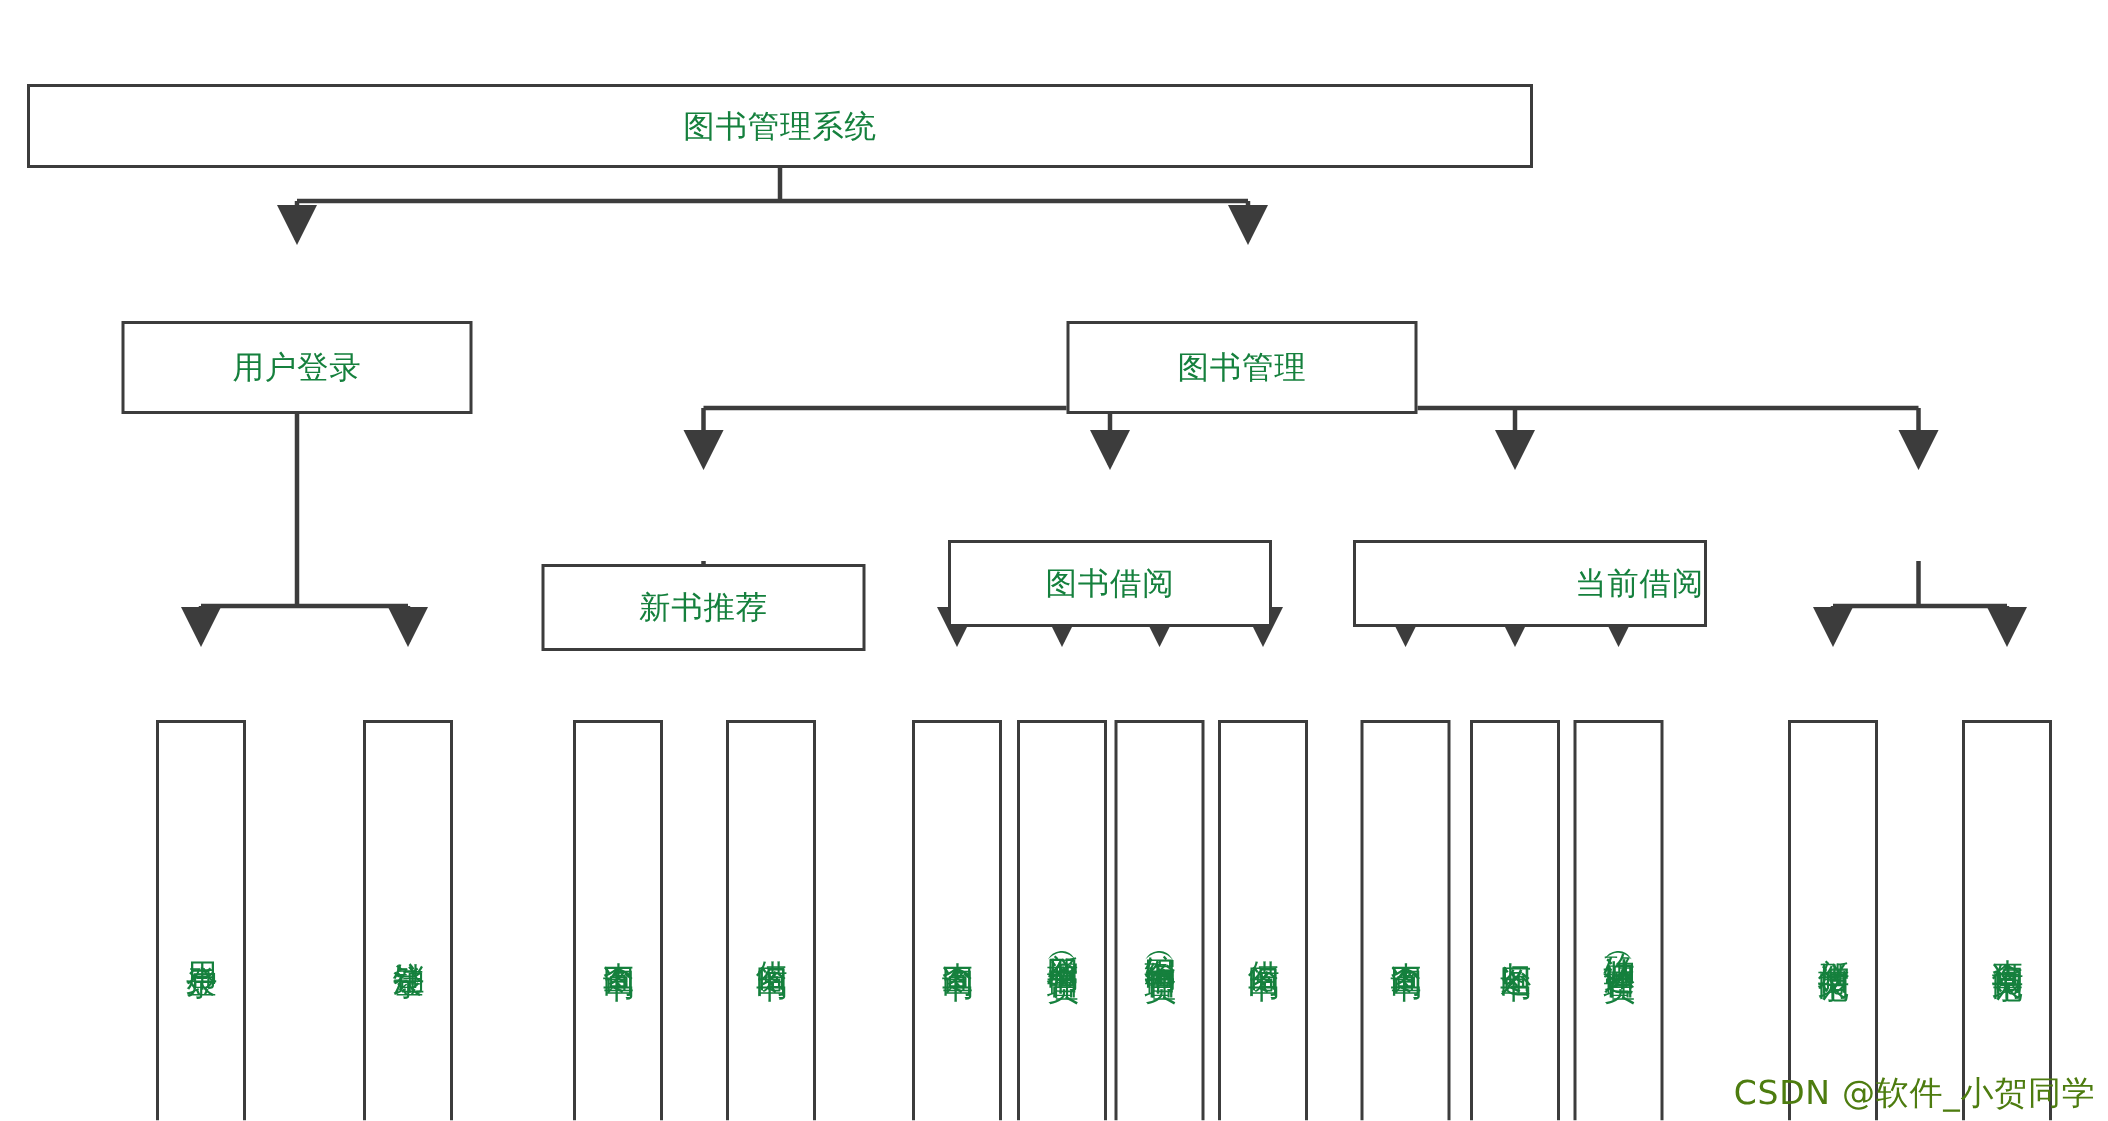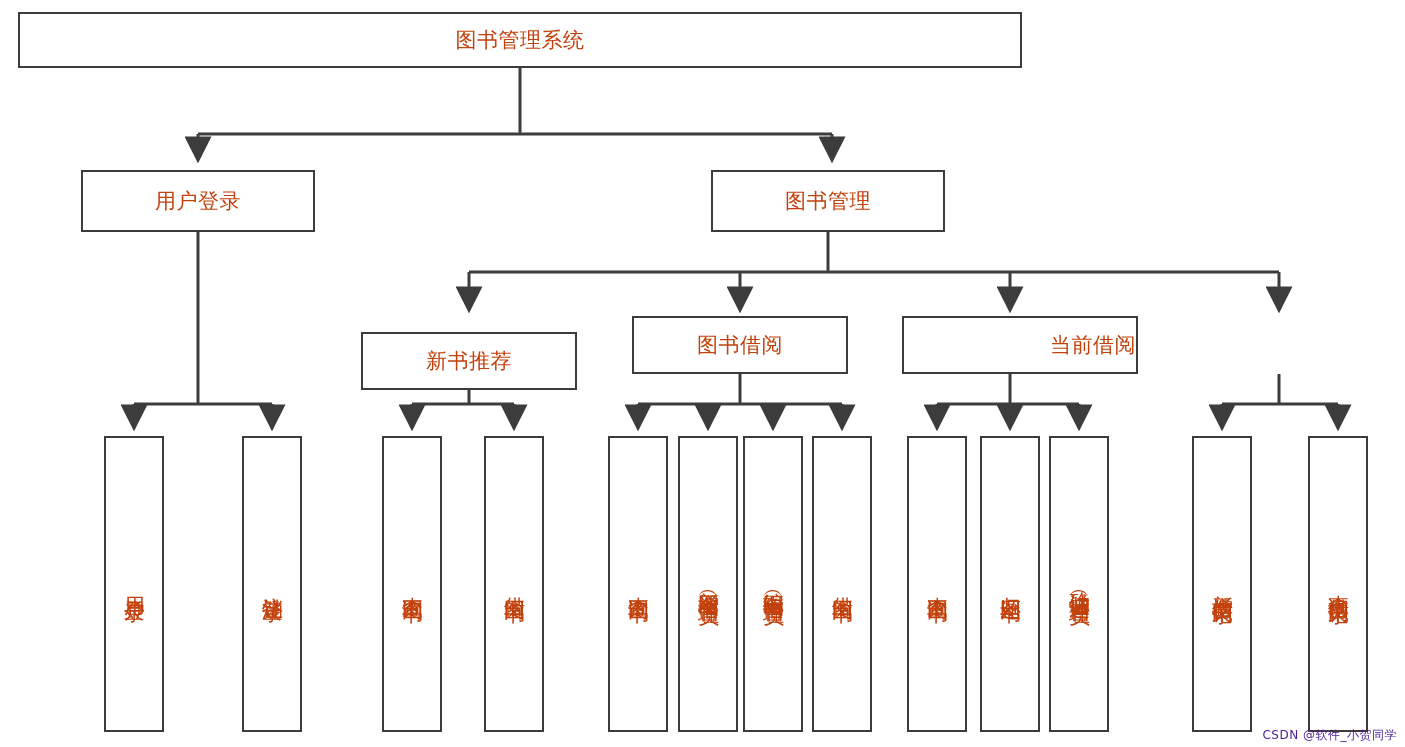--- a/index.html
+++ b/index.html
@@ -26,21 +26,22 @@
     pointer-events: none;
   }
   .node {
     position: absolute;
     box-sizing: border-box;
     border: 2.5px solid #3c3c3c;
     background: #ffffff;
     display: flex;
     align-items: center;
     justify-content: center;
-    color: #c2410c;
+    color: #15803d;
+    margin-top: 44px;
   }
   .node .label {
     display: block;
     text-align: center;
     line-height: 1.18;
     letter-spacing: 0.5px;
   }
   
   .node.h .label {
     font-size: 21px;
@@ -60,22 +61,22 @@
     font-size: 21px;
     line-height: 1.28;
     letter-spacing: 2px;
     white-space: nowrap;
     max-height: 268px;
   }
   .watermark {
     position: absolute;
     right: 8px;
     bottom: 3px;
-    font-size: 12px;
-    color: #4c1d95;
+    font-size: 22px;
+    color: #4d7c0f;
     white-space: nowrap;
     letter-spacing: 0.5px;
   }
 </style>
 </head>
 <body>
 
 <div id="canvas">
 
   <svg class="wires" viewBox="0 0 1405 747">

